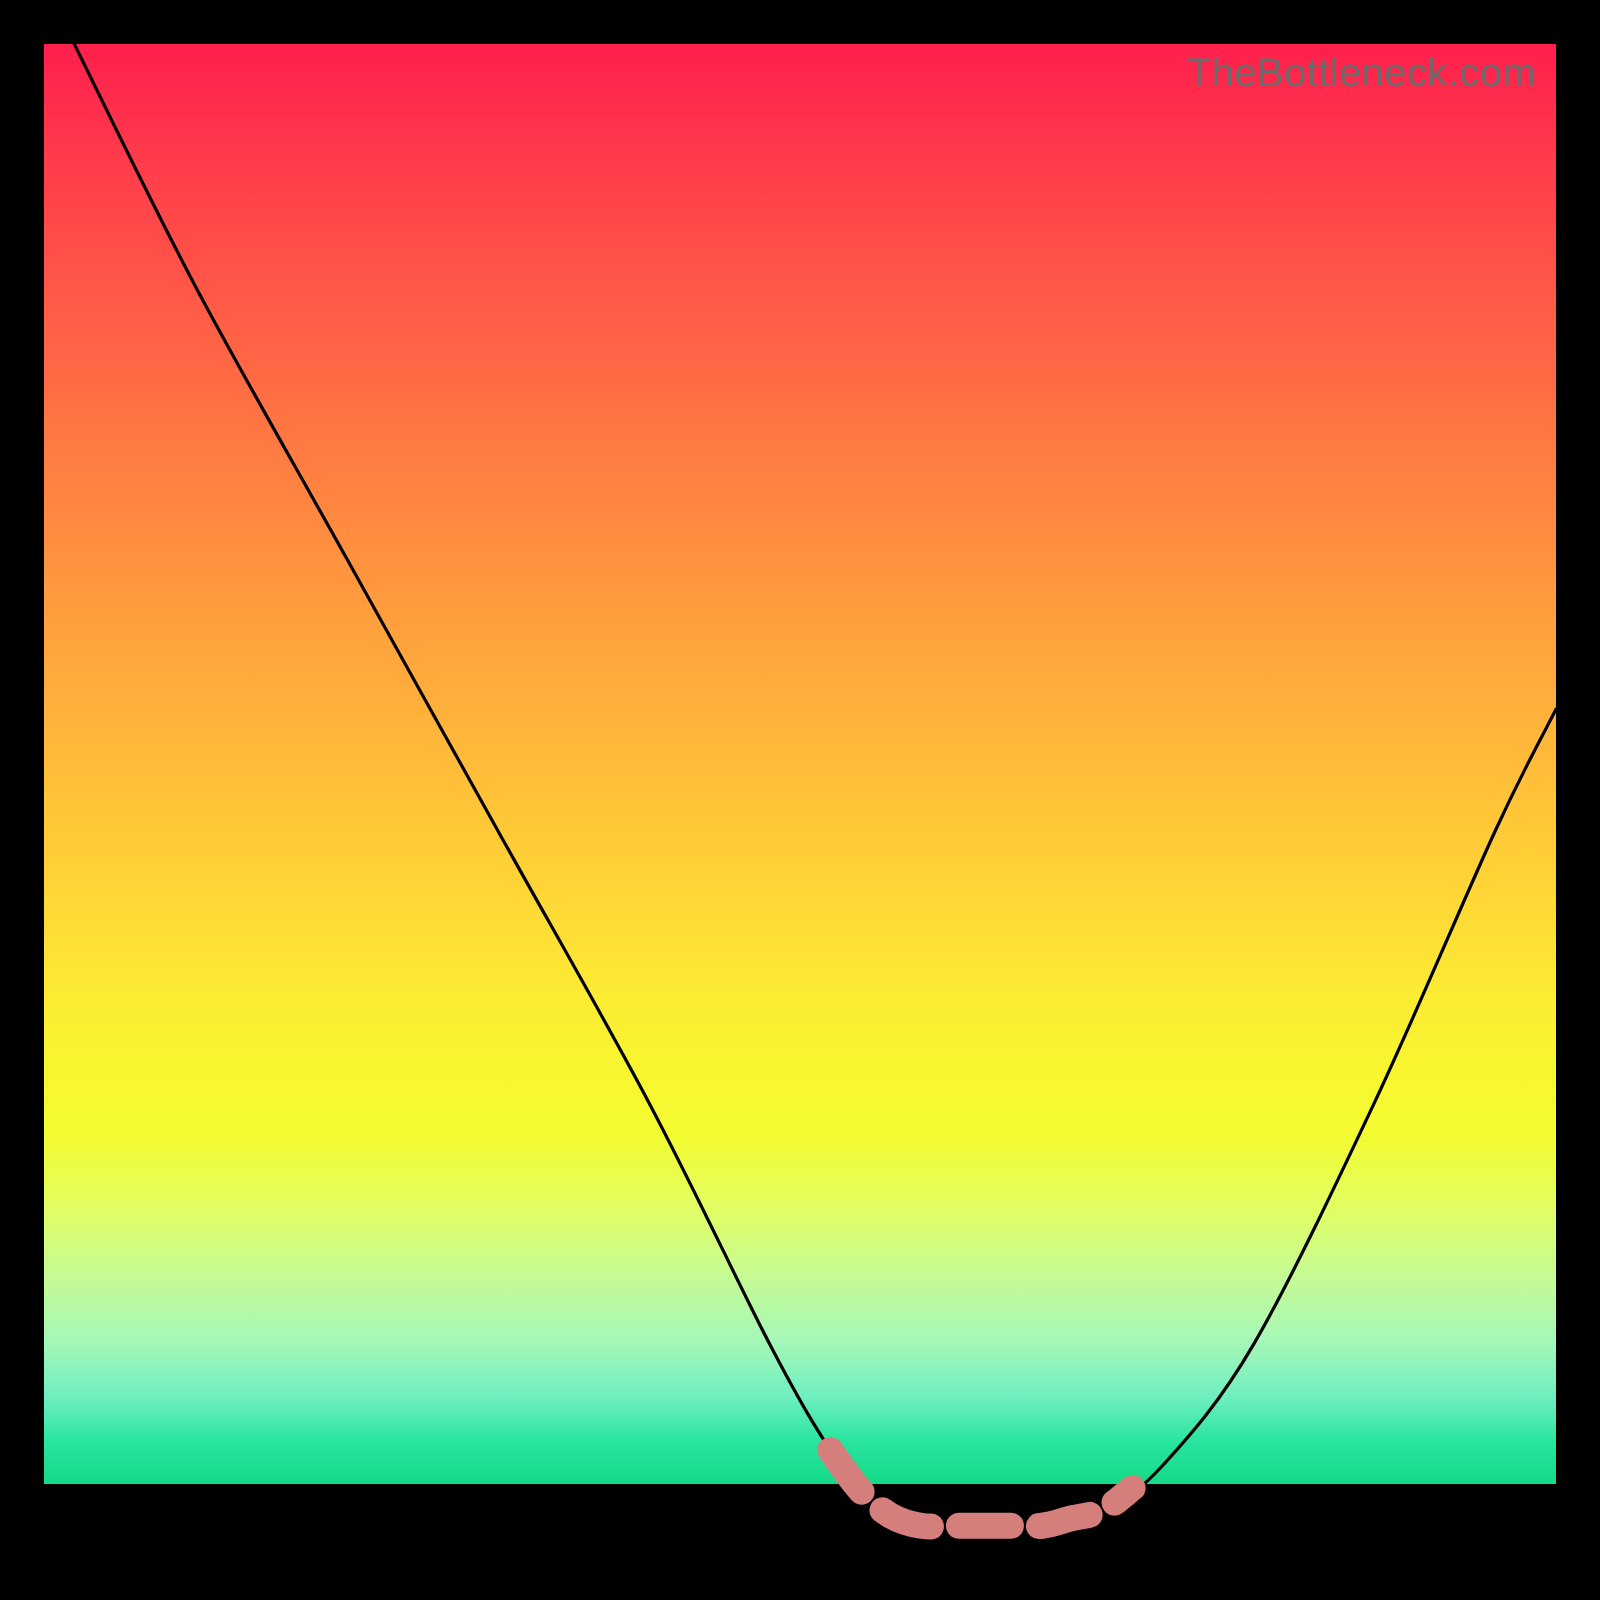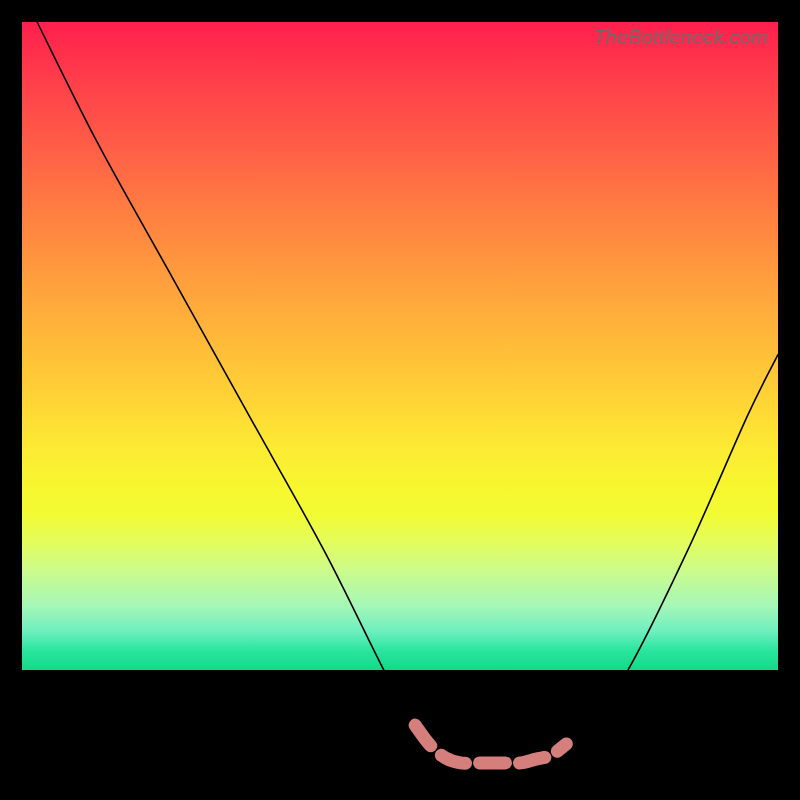--- a/index.html
+++ b/index.html
@@ -15,41 +15,40 @@
     position: relative;
     width: 800px;
     height: 800px;
     background: #000;
   }
   .plot-area {
     position: absolute;
     left: 22px;
     top: 22px;
     width: 756px;
-    height: 648px;
+    height: 720px;
     background: linear-gradient(
       to bottom,
       #ff1f4d 0%,
       #ff3b4b 8%,
       #ff5a47 18%,
       #ff7a42 28%,
       #ff993e 38%,
       #ffb63a 48%,
       #ffd336 58%,
       #fceb33 66%,
       #f7f72f 72%,
       #f2fb33 76%,
       #e5fd5a 80%,
       #c9fb8e 85%,
       #a6f7b7 90%,
       #6eefbf 94%,
       #29e59f 97%,
       #14d987 100%
     );
-    font-style: italic;
   }
   .watermark {
     position: absolute;
     top: 4px;
     right: 10px;
     color: #6b6b6b;
     font-size: 20px;
     font-weight: 500;
     letter-spacing: 0.2px;
     user-select: none;

